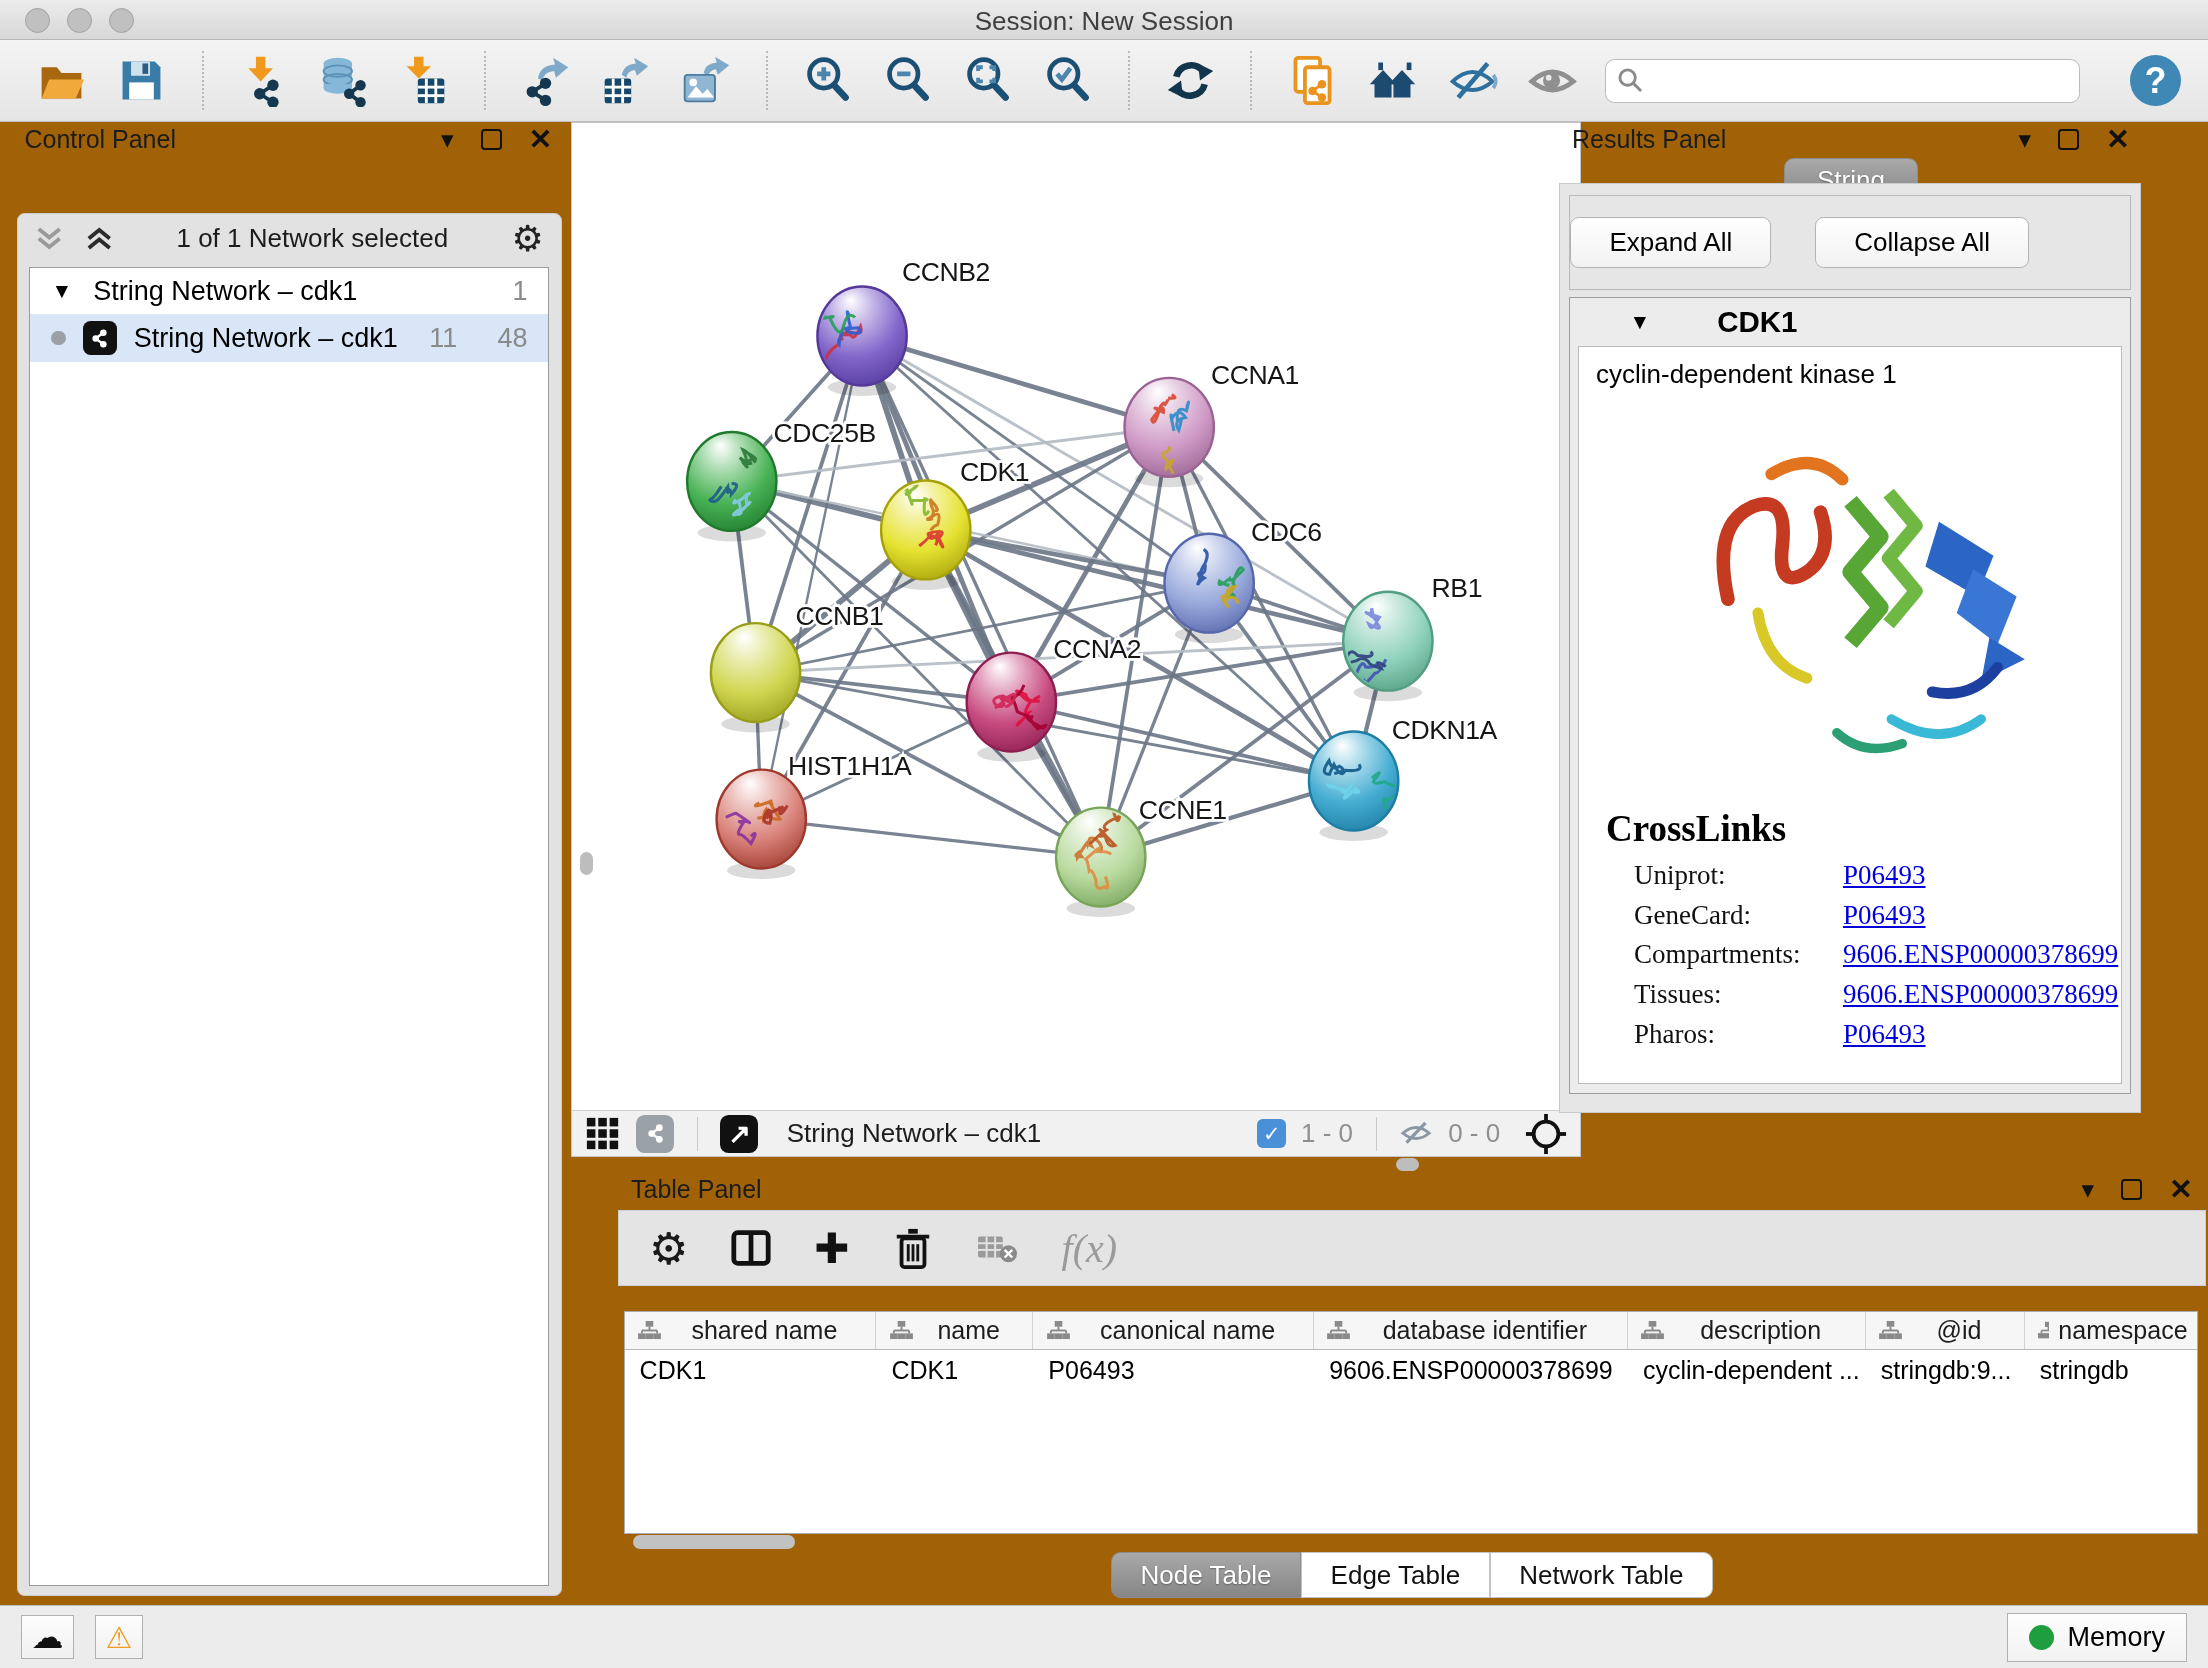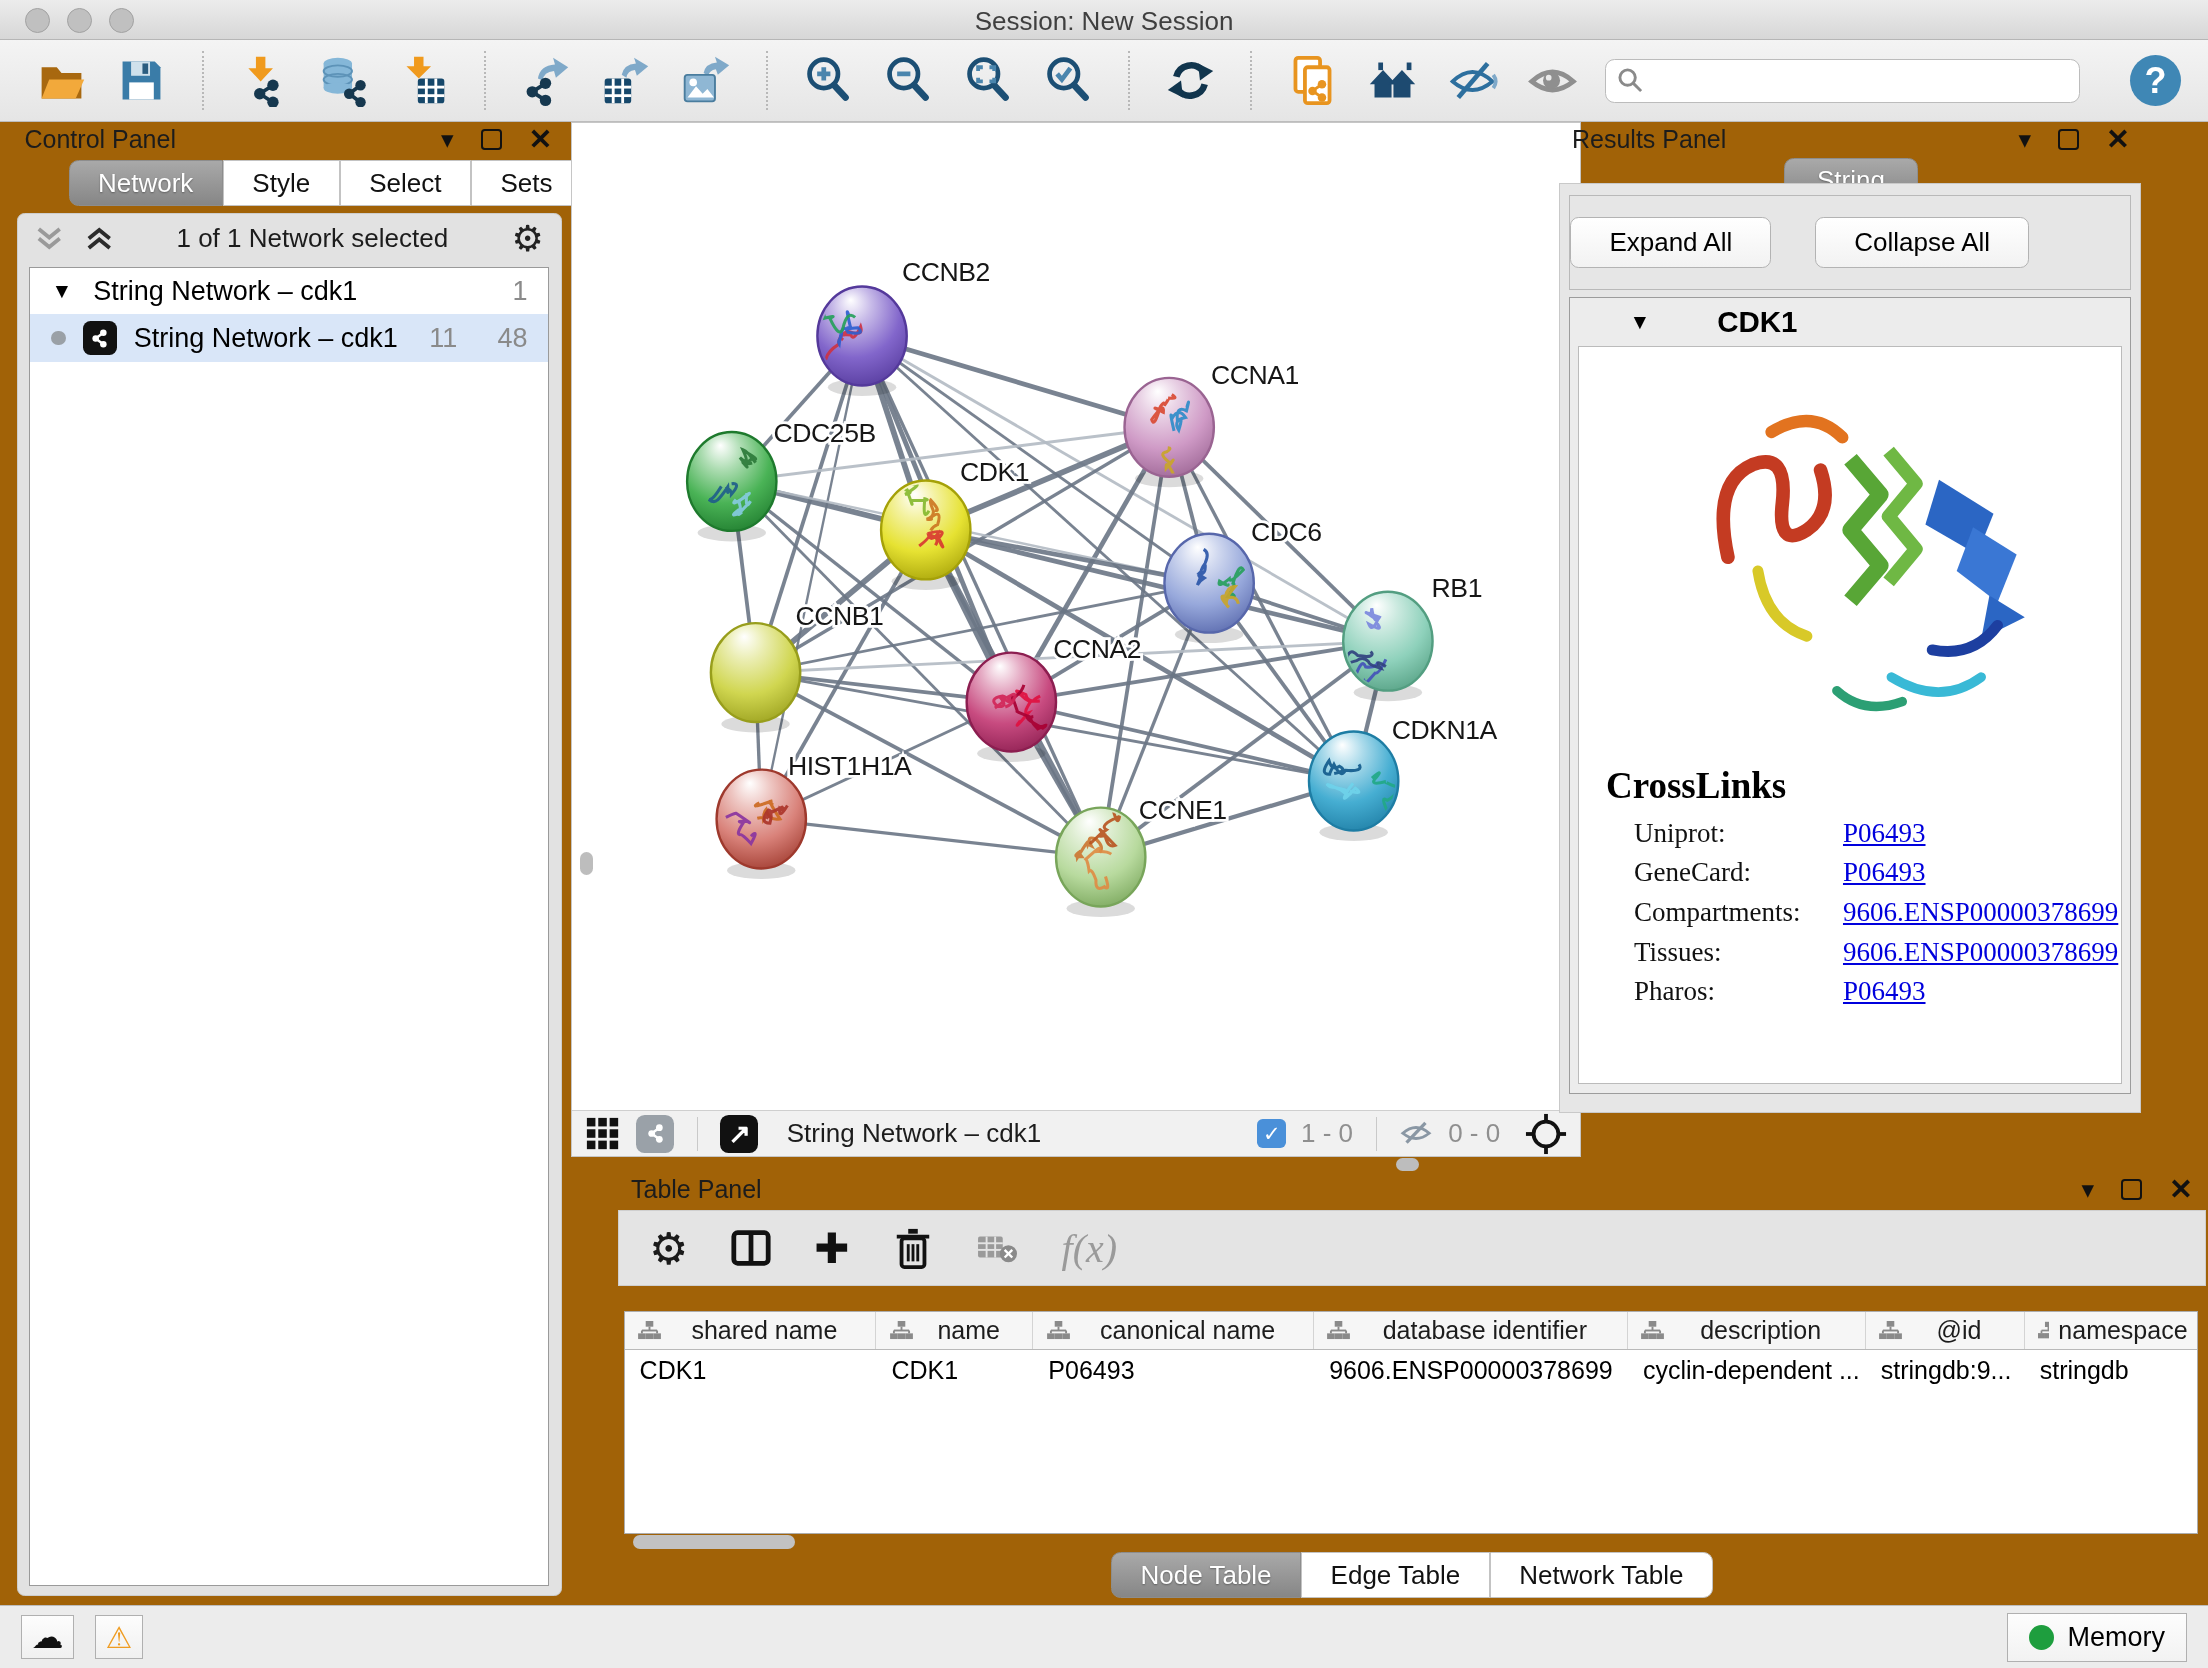--- a/index.html
+++ b/index.html
@@ -327,26 +327,20 @@
 
   <div class="cpanel">
     <div class="phead">
       <span>Control Panel</span>
       <span class="wctl">
         <span class="caret">▾</span>
         <span class="sq"></span>
         <span class="xx">✕</span>
       </span>
     </div>
-    <div class="cp-tabs" id="cp-tabs">
-        <span class="tab first sel">Network</span>
-        <span class="tab">Style</span>
-        <span class="tab">Select</span>
-        <span class="tab last">Sets</span>
-      </div>
     <div class="cp-body">
       <div class="lst-head">
         <svg width="28.5" height="25" viewBox="0 0 30 26">
             <path d="M4 3l11 9L26 3M4 13l11 9 11-9" fill="none" stroke="#9a9a9a" stroke-width="4"></path>
           </svg>
         <svg width="28.5" height="25" viewBox="0 0 30 26">
             <path d="M4 23l11-9 11 9M4 13l11-9 11 9" fill="none" stroke="#2b2b2b" stroke-width="4"></path>
           </svg>
         <span class="hdr-txt">1 of 1 Network selected</span>
         <span class="gear">⚙</span>
@@ -709,20 +703,21 @@
       <div class="expbox">
         <span class="rbtn">Expand All</span>
         <span class="rbtn">Collapse All</span>
       </div>
       <div class="cdkbox">
         <div class="cdk-head">
           <span style="font-size:21px">▼</span>
           <span class="gene">CDK1</span>
         </div>
         <div class="cdk-body">
+          <div class="desc">cyclin-dependent kinase 1</div>
           <div class="ribbonwrap">
             <svg width="409" height="399" viewBox="0 0 300 293">
               <path d="M60 150q-12-55 18-68 26-10 22 28-4 34 18 20 20-14 10-44" fill="none" stroke="#c43b22" stroke-width="10" stroke-linecap="round"></path>
               <path d="M92 58q30-18 52 4" fill="none" stroke="#e2731f" stroke-width="9" stroke-linecap="round"></path>
               <path d="M118 208q-30-10-36-48" fill="none" stroke="#d8c928" stroke-width="8" stroke-linecap="round"></path>
               <path d="M150 78l22 26-22 26 22 26-22 26" fill="none" stroke="#58a636" stroke-width="12" stroke-linejoin="round"></path>
               <path d="M178 72l20 24-20 24 20 24-20 24" fill="none" stroke="#6fb844" stroke-width="10" stroke-linejoin="round"></path>
               <polygon points="215,93 255,118 243,148 205,126" fill="#2b66c4"></polygon>
               <polygon points="240,128 272,148 258,183 228,160" fill="#3a77d4"></polygon>
               <polygon points="252,178 278,194 246,210" fill="#2b66c4"></polygon>

